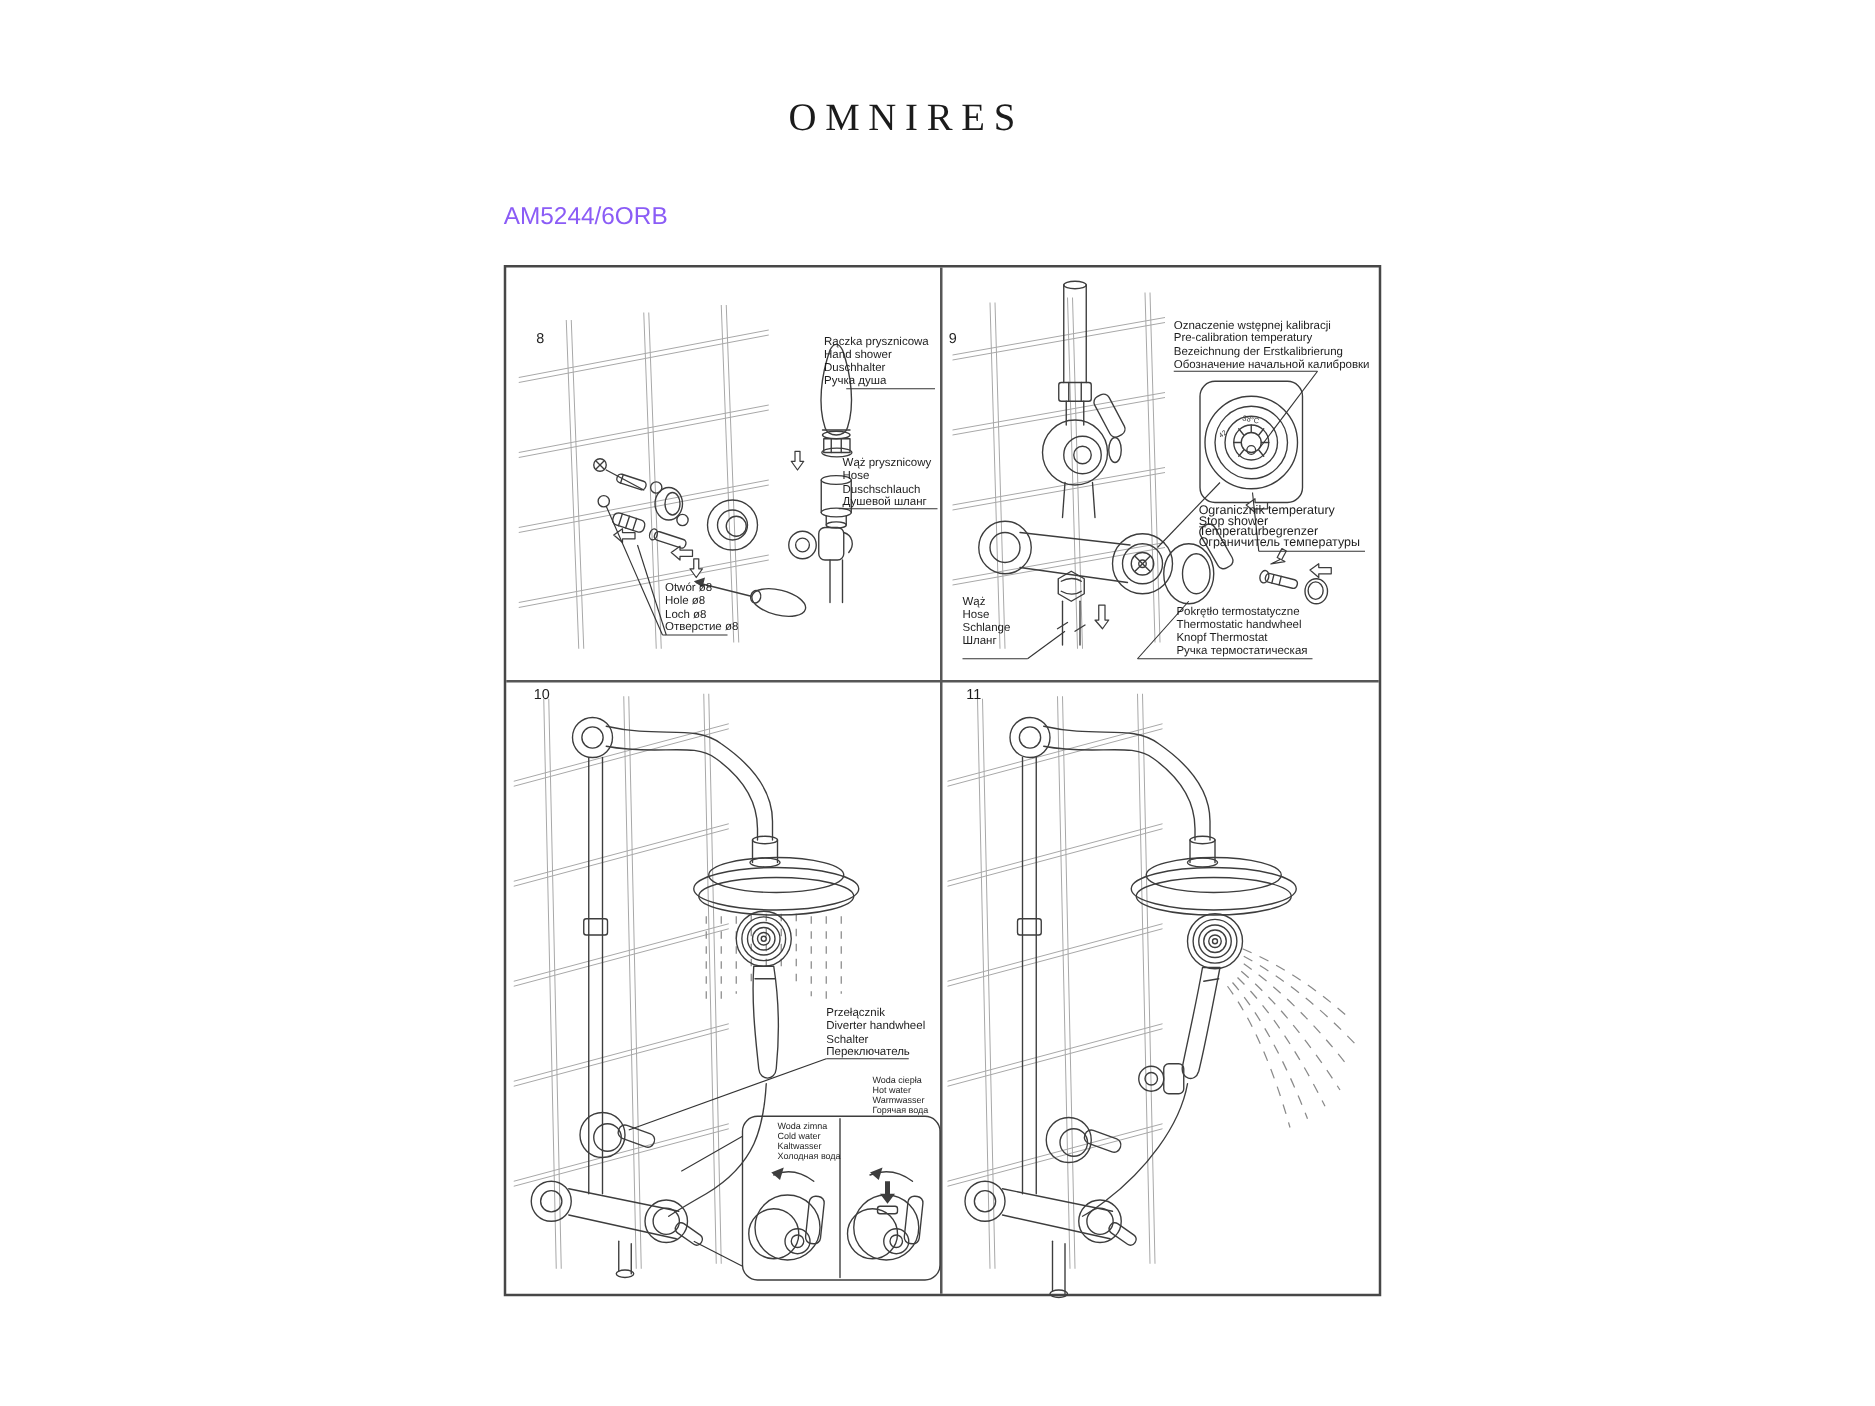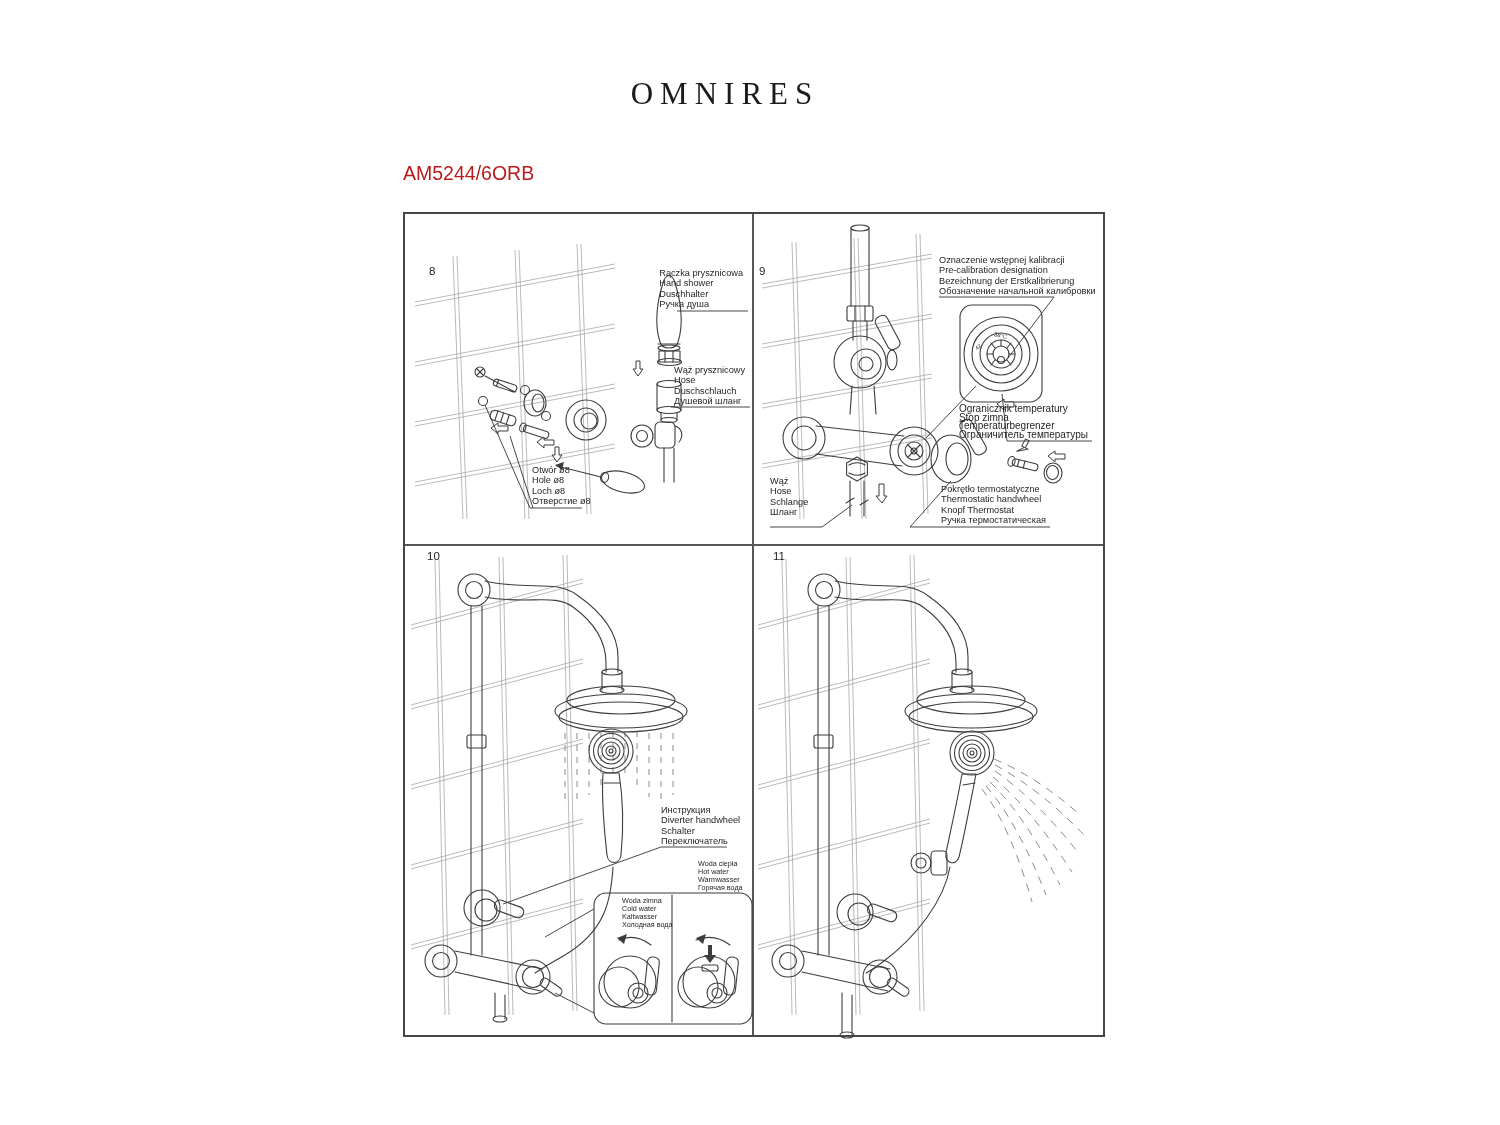--- a/index.html
+++ b/index.html
@@ -1,20 +1,20 @@
 <!DOCTYPE html>
 <html><head>
 <meta charset="utf-8">
 <style>
   html,body{margin:0;padding:0;background:#fff}
   .page{position:relative;width:1441px;height:1125px;background:#fff;overflow:hidden;
         font-family:"Liberation Sans",sans-serif;color:#1e1e1e}
   .logo{position:absolute;left:403px;top:76px;width:644px;text-align:center;
         font-family:"Liberation Serif",serif;font-size:31px;letter-spacing:7px;color:#1b1b1b}
-  .pcode{position:absolute;left:403px;top:162px;font-size:19.5px;color:#b91c1c}
+  .pcode{position:absolute;left:403px;top:162px;font-size:19.5px;color:#8b5cf6}
   .subtitle{position:absolute;left:403px;top:188px;font-size:11px;color:#222}
   .dbox{position:absolute;left:403px;top:212px;width:702px;height:825px;
         border:2px solid #474747;box-sizing:border-box}
   .vdiv{position:absolute;left:347px;top:0;width:1.5px;height:100%;background:#575757}
   .hdiv{position:absolute;left:0;top:330px;height:1.5px;width:100%;background:#575757}
   svg.panel{position:absolute;overflow:hidden}
   .p8{left:0;top:0}.p9{left:349px;top:0}.p10{left:0;top:331px}.p11{left:349px;top:331px}
   .lbl{position:absolute;font-size:9.2px;line-height:10.3px;white-space:nowrap;color:#1e1e1e}
   .lbl.r{text-align:left}
   .lbl.sm{font-size:10px;line-height:8.7px}
@@ -450,45 +450,45 @@
     </div>
     <div class="lbl" style="left:127px;top:251px">
       <span>Otwór ø8</span>
       <span>Hole ø8</span>
       <span>Loch ø8</span>
       <span>Отверстие ø8</span>
     </div>
 
     <div class="lbl" style="left:534px;top:41px">
       <span>Oznaczenie wstępnej kalibracji</span>
-      <span>Pre-calibration designation</span>
+      <span>Pre-calibration temperatury</span>
       <span>Bezeichnung der Erstkalibrierung</span>
       <span>Обозначение начальной калибровки</span>
     </div>
     <div class="lbl sm r" style="right:15px;top:191px">
       <span>Ogranicznik temperatury</span>
-      <span>Stop zimna</span>
+      <span>Stop shower</span>
       <span>Temperaturbegrenzer</span>
       <span>Ограничитель температуры</span>
     </div>
     <div class="lbl" style="left:365px;top:262px">
       <span>Wąż</span>
       <span>Hose</span>
       <span>Schlange</span>
       <span>Шланг</span>
     </div>
     <div class="lbl r" style="right:57px;top:270px">
       <span>Pokrętło termostatyczne</span>
       <span>Thermostatic handwheel</span>
       <span>Knopf Thermostat</span>
       <span>Ручка термостатическая</span>
     </div>
 
     <div class="lbl" style="left:256px;top:591px">
-      <span>Инструкция</span>
+      <span>Przełącznik</span>
       <span>Diverter handwheel</span>
       <span>Schalter</span>
       <span>Переключатель</span>
     </div>
     <div class="lbl xs" style="left:217px;top:683px">
       <span>Woda zimna</span>
       <span>Cold water</span>
       <span>Kaltwasser</span>
       <span>Холодная вода</span>
     </div>

